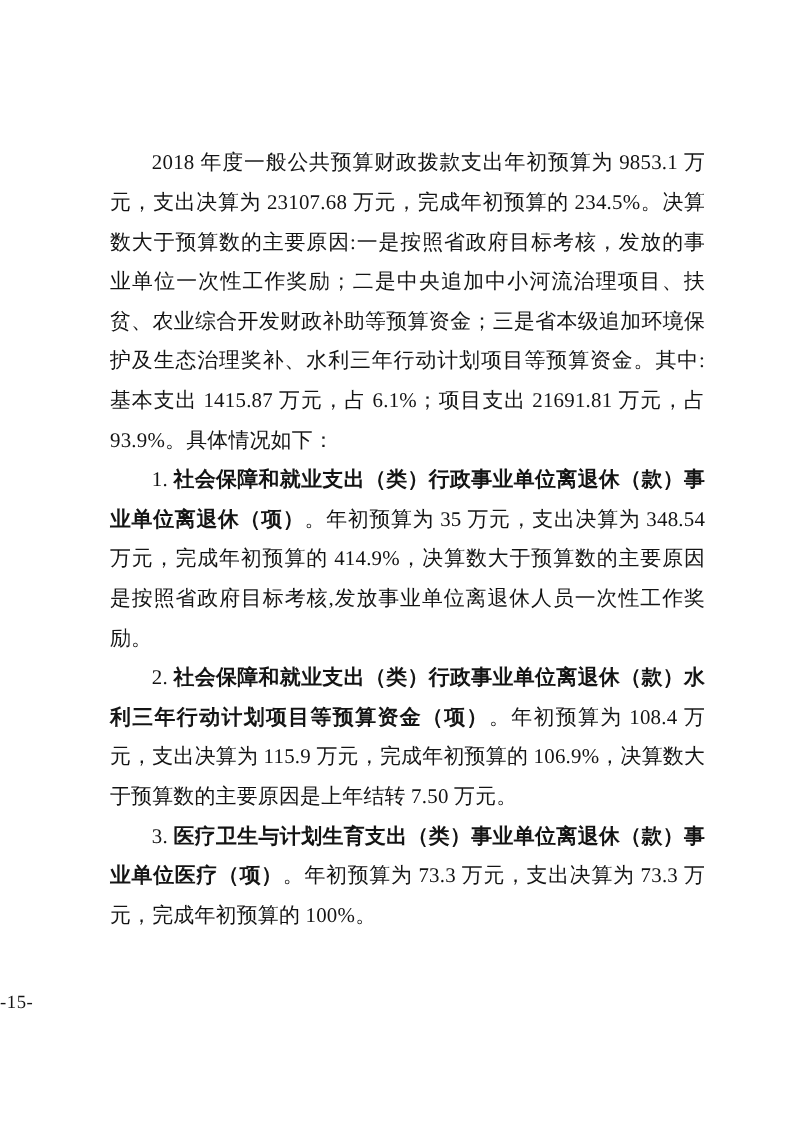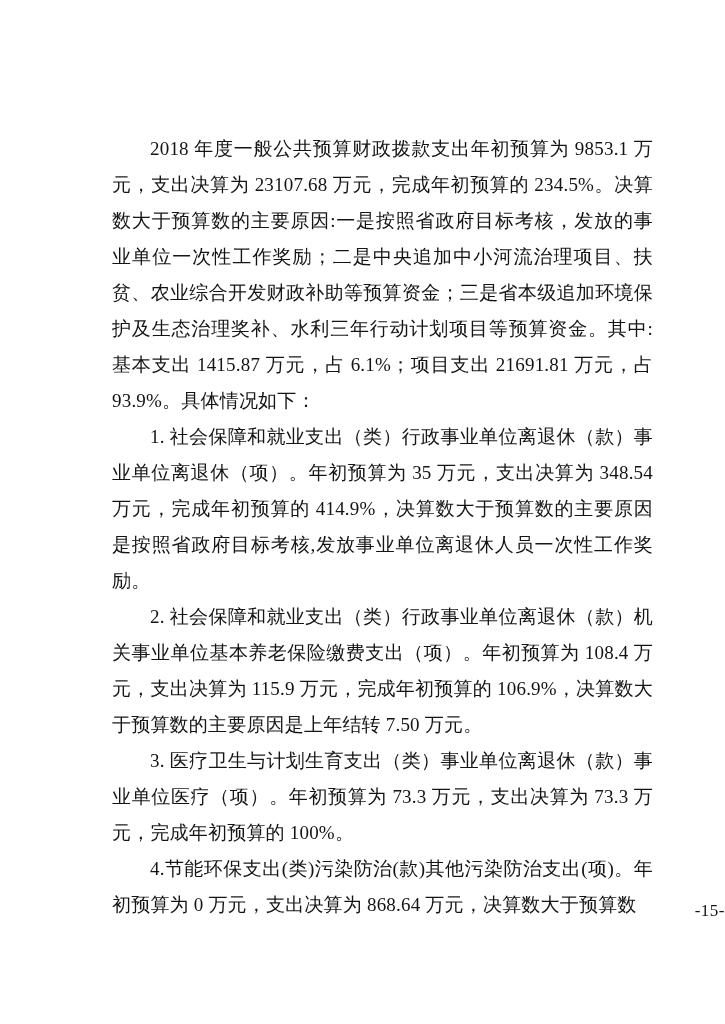--- a/index.html
+++ b/index.html
@@ -26,59 +26,57 @@
   .content {
     position: absolute;
     left: 100px;
     top: 131px;
     width: 541px;
     font-size: 19px;
     line-height: 36px;
     text-align: justify;
     text-justify: inter-ideograph;
     letter-spacing: 0.2px;
-    margin-left: 12px;
   }
   .para {
     margin: 0;
     padding: 0;
     text-indent: 2em;
   }
   .para .head {
-    font-weight: normal;
+    font-weight: bold;
   }
   .para .num {
     font-weight: normal;
   }
   .footer {
     position: absolute;
     left: 0;
     top: 898px;
     width: 725px;
-    text-align: right;
+    text-align: left;
     font-size: 17px;
     line-height: 26px;
     letter-spacing: 0.5px;
     color: #141414;
   }
 </style>
 </head>
 <body>
 
 <div class="page">
 
   <div class="content">
 
     <p class="para"><span class="num"></span><span class="head"></span><span class="body">2018 年度一般公共预算财政拨款支出年初预算为 9853.1 万元，支出决算为 23107.68 万元，完成年初预算的 234.5%。决算数大于预算数的主要原因:一是按照省政府目标考核，发放的事业单位一次性工作奖励；二是中央追加中小河流治理项目、扶贫、农业综合开发财政补助等预算资金；三是省本级追加环境保护及生态治理奖补、水利三年行动计划项目等预算资金。其中:基本支出 1415.87 万元，占 6.1%；项目支出 21691.81 万元，占 93.9%。具体情况如下：</span></p>
 
     <p class="para"><span class="num">1. </span><span class="head">社会保障和就业支出（类）行政事业单位离退休（款）事业单位离退休（项）</span><span class="body">。年初预算为 35 万元，支出决算为 348.54 万元，完成年初预算的 414.9%，决算数大于预算数的主要原因是按照省政府目标考核,发放事业单位离退休人员一次性工作奖励。</span></p>
 
-    <p class="para"><span class="num">2. </span><span class="head">社会保障和就业支出（类）行政事业单位离退休（款）机关事业单位基本养老保险缴费支出（项）</span><span class="body">。年初预算为 108.4 万元，支出决算为 115.9 万元，完成年初预算的 106.9%，决算数大于预算数的主要原因是上年结转 7.50 万元。</span></p>
+    <p class="para"><span class="num">2. </span><span class="head">社会保障和就业支出（类）行政事业单位离退休（款）水利三年行动计划项目等预算资金（项）</span><span class="body">。年初预算为 108.4 万元，支出决算为 115.9 万元，完成年初预算的 106.9%，决算数大于预算数的主要原因是上年结转 7.50 万元。</span></p>
 
     <p class="para"><span class="num">3. </span><span class="head">医疗卫生与计划生育支出（类）事业单位离退休（款）事业单位医疗（项）</span><span class="body">。年初预算为 73.3 万元，支出决算为 73.3 万元，完成年初预算的 100%。</span></p>
 
-    <p class="para"><span class="num"></span><span class="head">4.节能环保支出(类)污染防治(款)其他污染防治支出(项)。</span><span class="body">年初预算为 0 万元，支出决算为 868.64 万元，决算数大于预算数</span></p>
 
   </div>
 
   <div class="footer">-15-</div>
 
 </div>
 
 </body></html>

